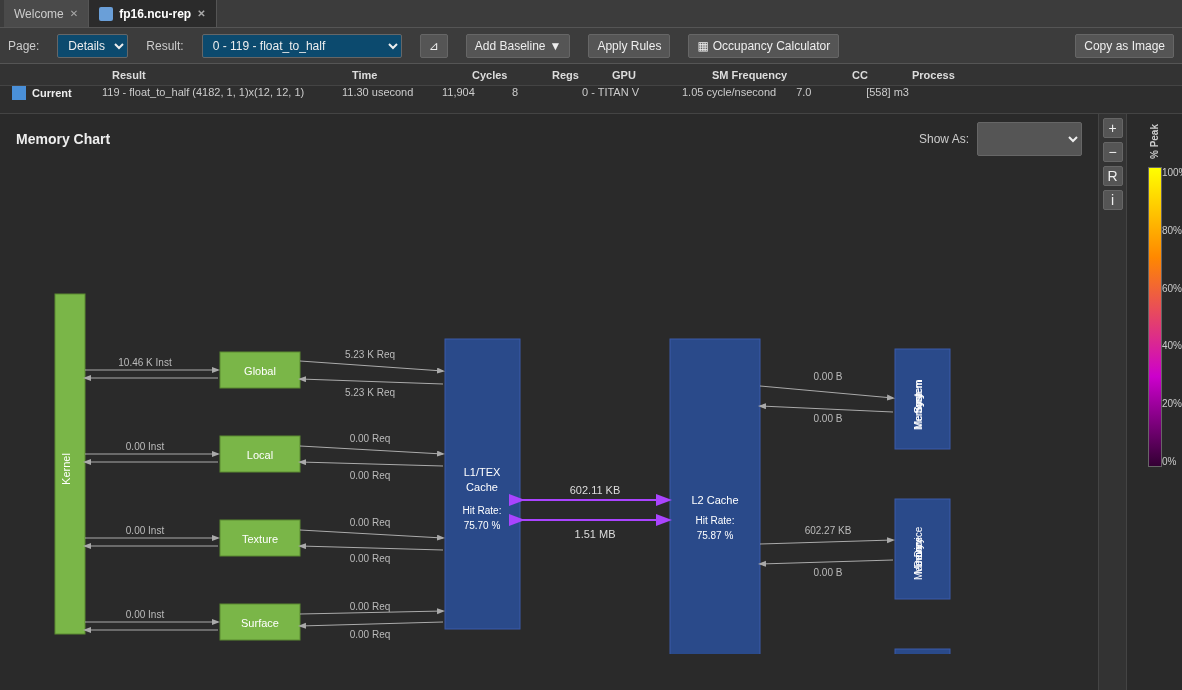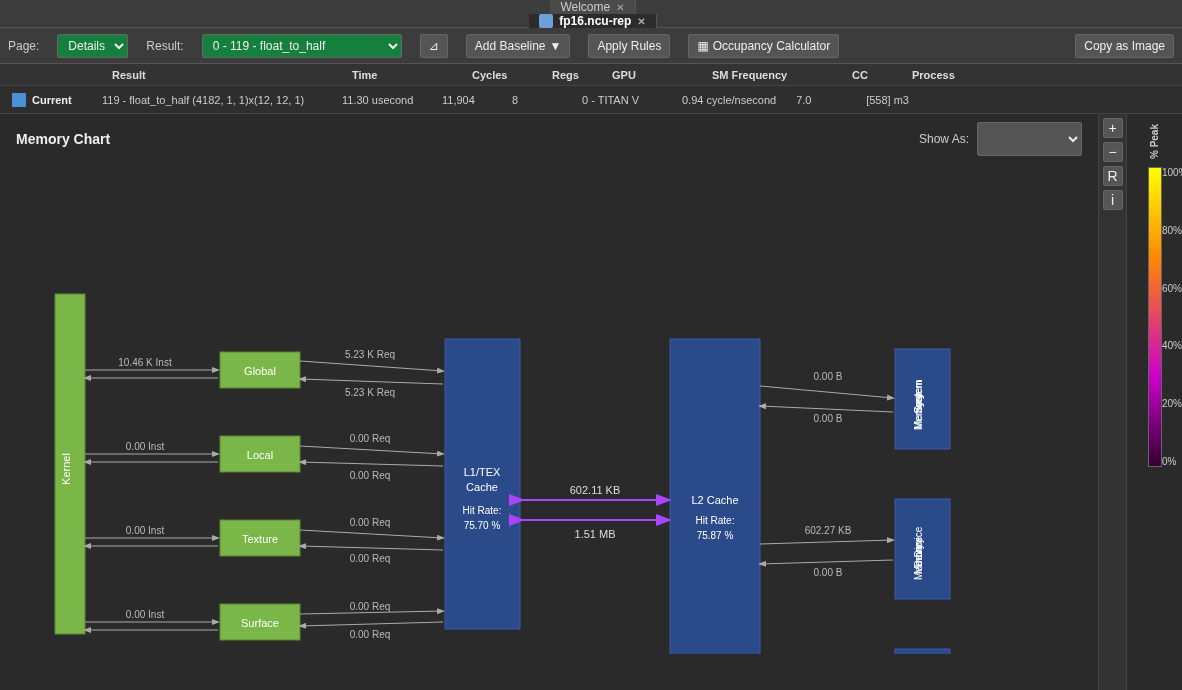--- a/index.html
+++ b/index.html
@@ -14,21 +14,20 @@
     }
 
     
     .tab-bar {
       background: #3c3c3c;
       display: flex;
       align-items: center;
       height: 28px;
       border-bottom: 1px solid #555;
       padding-left: 4px;
-      flex-direction: column;
     }
     .tab {
       display: flex;
       align-items: center;
       padding: 0 10px;
       height: 100%;
       background: #4a4a4a;
       border-right: 1px solid #555;
       cursor: pointer;
       font-size: 12px;
@@ -61,21 +60,21 @@
       height: 36px;
       padding: 0 8px;
       gap: 18px;
       border-bottom: 1px solid #555;
     }
     .toolbar-label {
       color: #ccc;
       font-size: 12px;
     }
     .toolbar-select {
-      background: #15803d;
+      background: #0c4a6e;
       color: #eee;
       border: 1px solid #666;
       padding: 2px 6px;
       font-size: 12px;
       height: 24px;
       border-radius: 2px;
     }
     .toolbar-btn {
       background: #555;
       color: #eee;
@@ -107,21 +106,21 @@
       display: flex;
       align-items: center;
       gap: 4px;
     }
     .info-col span { color: #ddd; font-weight: bold; }
 
     
     .data-row {
       background: #2e2e2e;
       display: flex;
-      align-items: center;
+      align-items: flex-start;
       height: 28px;
       padding: 0 12px;
       gap: 20px;
       border-bottom: 1px solid #444;
       font-size: 11px;
     }
     .current-label {
       display: flex;
       align-items: center;
       gap: 6px;
@@ -294,21 +293,21 @@
 <div class="data-row">
   <div class="current-label">
     <span class="current-box"></span>
     <span>Current</span>
   </div>
   <div class="data-cell wide">119 - float_to_half (4182, 1, 1)x(12, 12, 1)</div>
   <div class="data-cell">11.30 usecond</div>
   <div class="data-cell narrow">11,904</div>
   <div class="data-cell narrow">8</div>
   <div class="data-cell">0 - TITAN V</div>
-  <div class="data-cell">0.94 cycle/nsecond</div>
+  <div class="data-cell">1.05 cycle/nsecond</div>
   <div class="data-cell narrow">7.0</div>
   <div class="data-cell">[558] m3</div>
 </div>
 
 <div class="main-content">
 
   <div class="chart-area">
     <div class="chart-title-bar">
       <span class="chart-title">Memory Chart</span>
       <div class="show-as">

